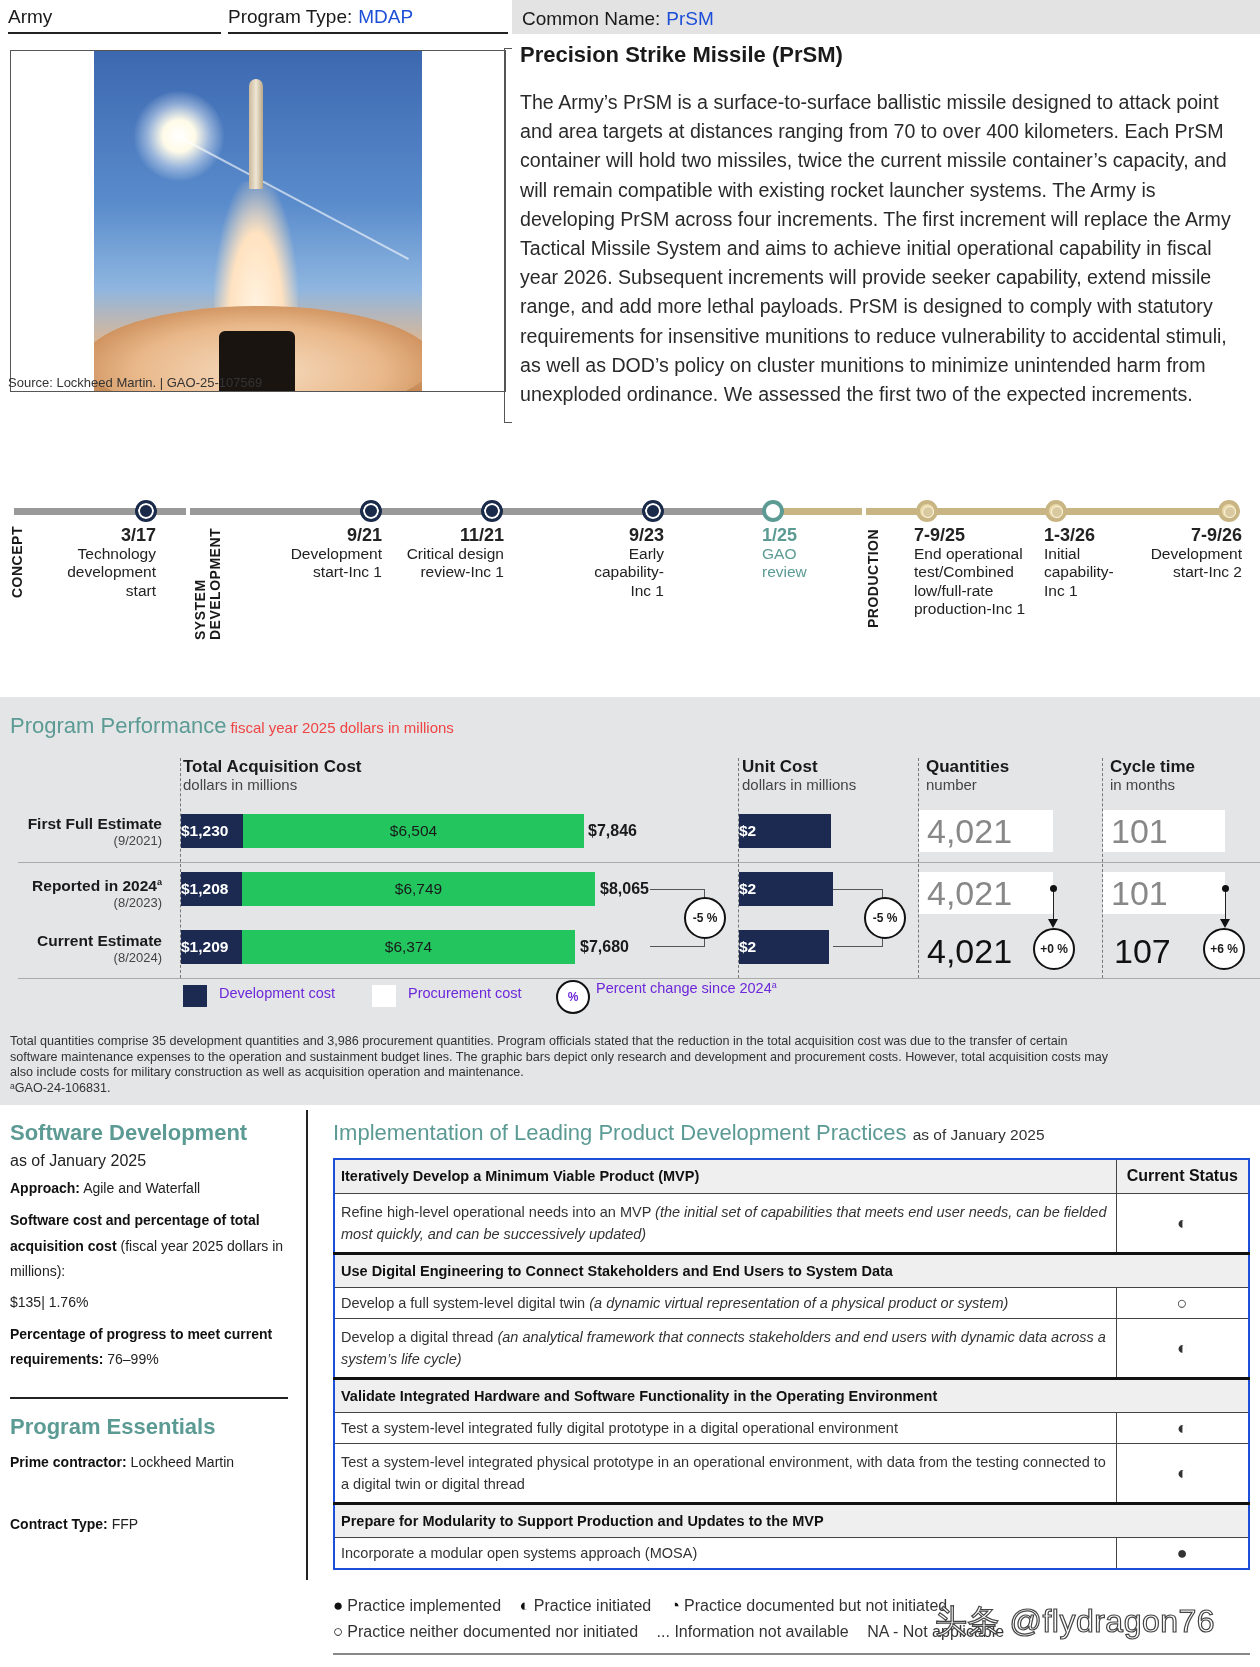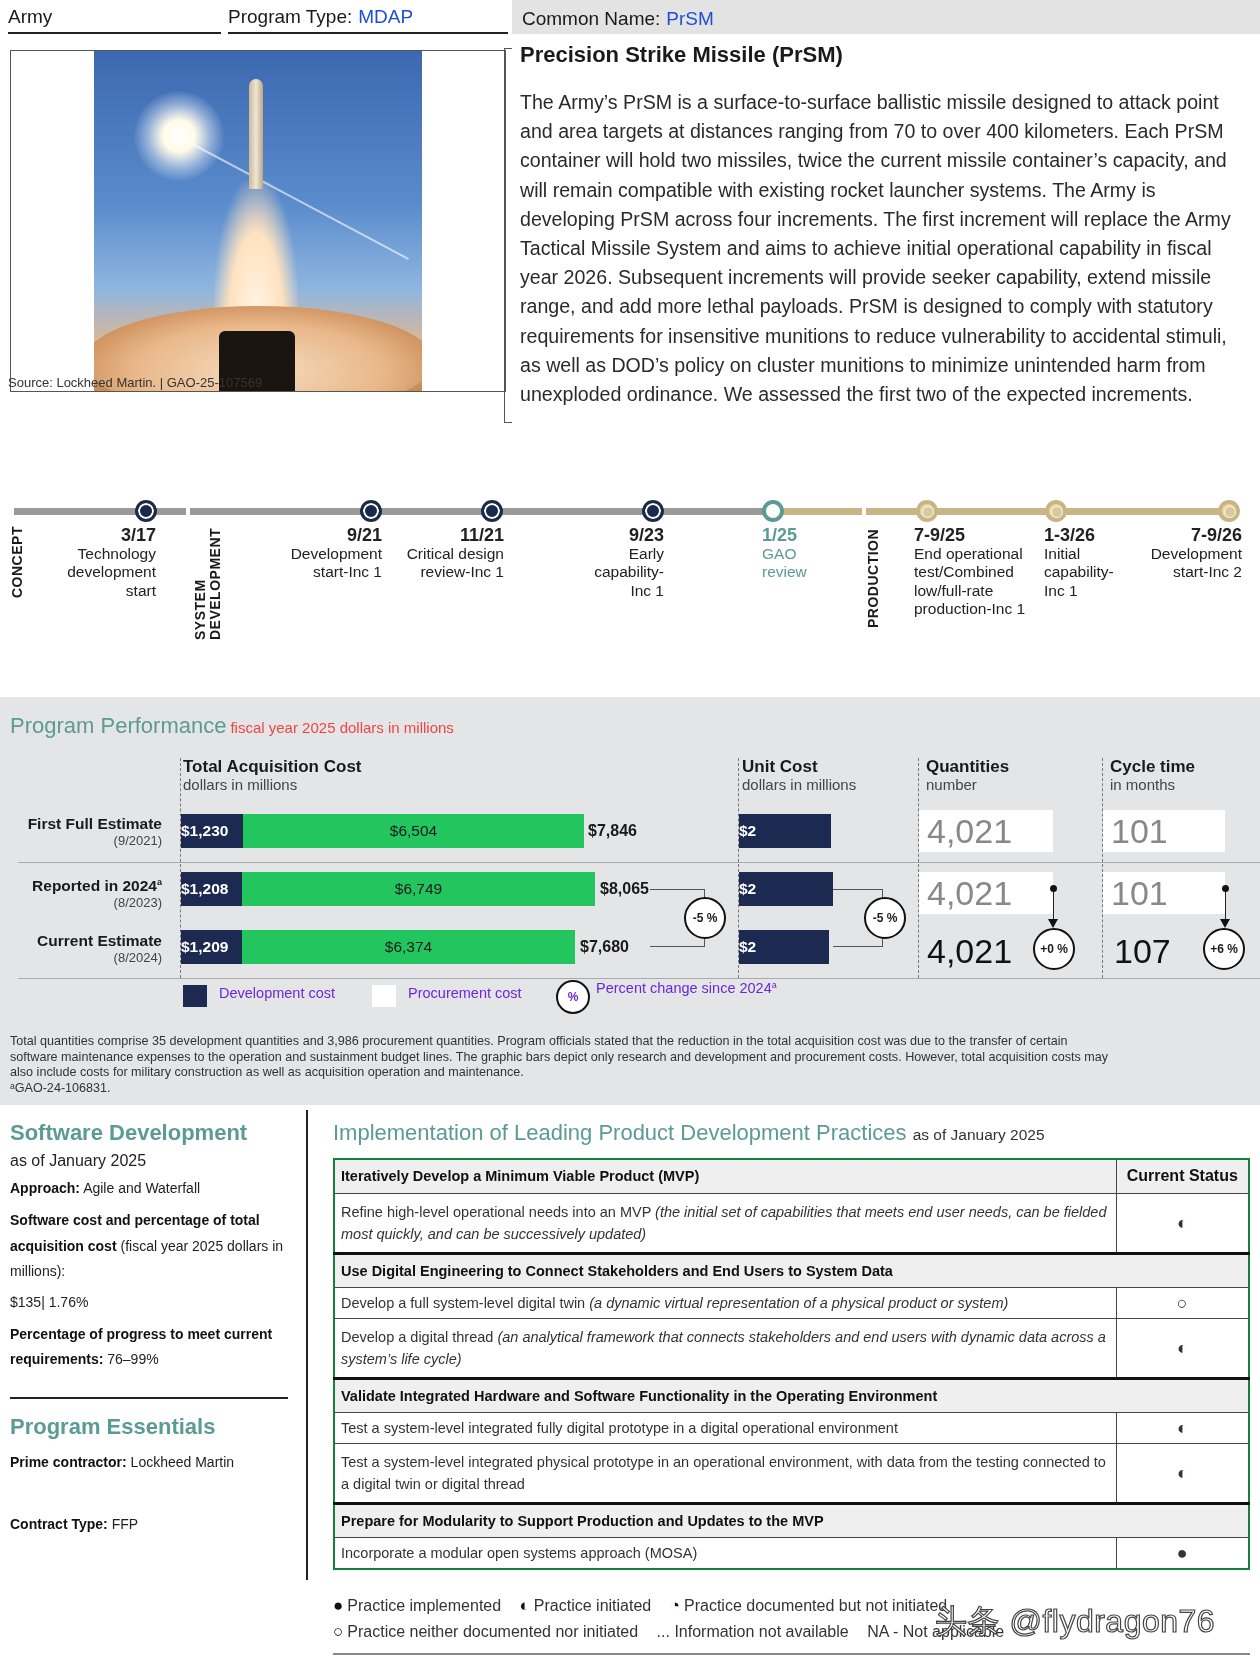--- a/index.html
+++ b/index.html
@@ -79,21 +79,21 @@
   
   .lhead { position: absolute; left: 10px; font-size: 22px; font-weight: bold; color: #5c9a94; }
   .ltext { position: absolute; left: 10px; width: 280px; font-size: 14px; line-height: 24px; color: #222; }
   .ltext b { color: #111; }
   .lrule { left: 10px; top: 1397px; width: 278px; height: 2px; background: #222; }
   .vrule { left: 306px; top: 1110px; width: 2px; height: 470px; background: #222; }
 
   
   .pr-title { left: 333px; top: 1120px; font-size: 22px; font-weight: bold; color: #5c9a94; white-space: nowrap; }
   .pr-title span { font-size: 15.5px; font-weight: normal; color: #333; }
-  .ptable { left: 333px; top: 1158px; width: 917px; border: 2px solid #15803d; border-collapse: collapse; }
+  .ptable { left: 333px; top: 1158px; width: 917px; border: 2px solid #1d4ed8; border-collapse: collapse; }
   .ptable td { border: 1px solid #444; font-size: 14.5px; line-height: 22px; padding: 4px 6px; vertical-align: middle; color: #333; }
   .ptable td.cat { background: #efefef; font-weight: bold; color: #111; font-size: 14.5px; }
   .ptable tr.top td { border-top: 3px solid #111; }
   .ptable td.st { width: 133px; text-align: center; font-size: 18px; }
   .ptable td.sthdr { background: #efefef; font-weight: bold; font-size: 16px; text-align: center; color: #111; }
   .ptable i { font-style: italic; }
   .pleg { position: absolute; left: 333px; font-size: 16px; color: #333; white-space: nowrap; }
   .pleg span.g { font-size: 17px; margin-right: 4px; color: #111; }
   .pleg .gap { display: inline-block; width: 14px; }
   .bottom-rule { left: 333px; top: 1653px; width: 917px; height: 2px; background: #888; }

